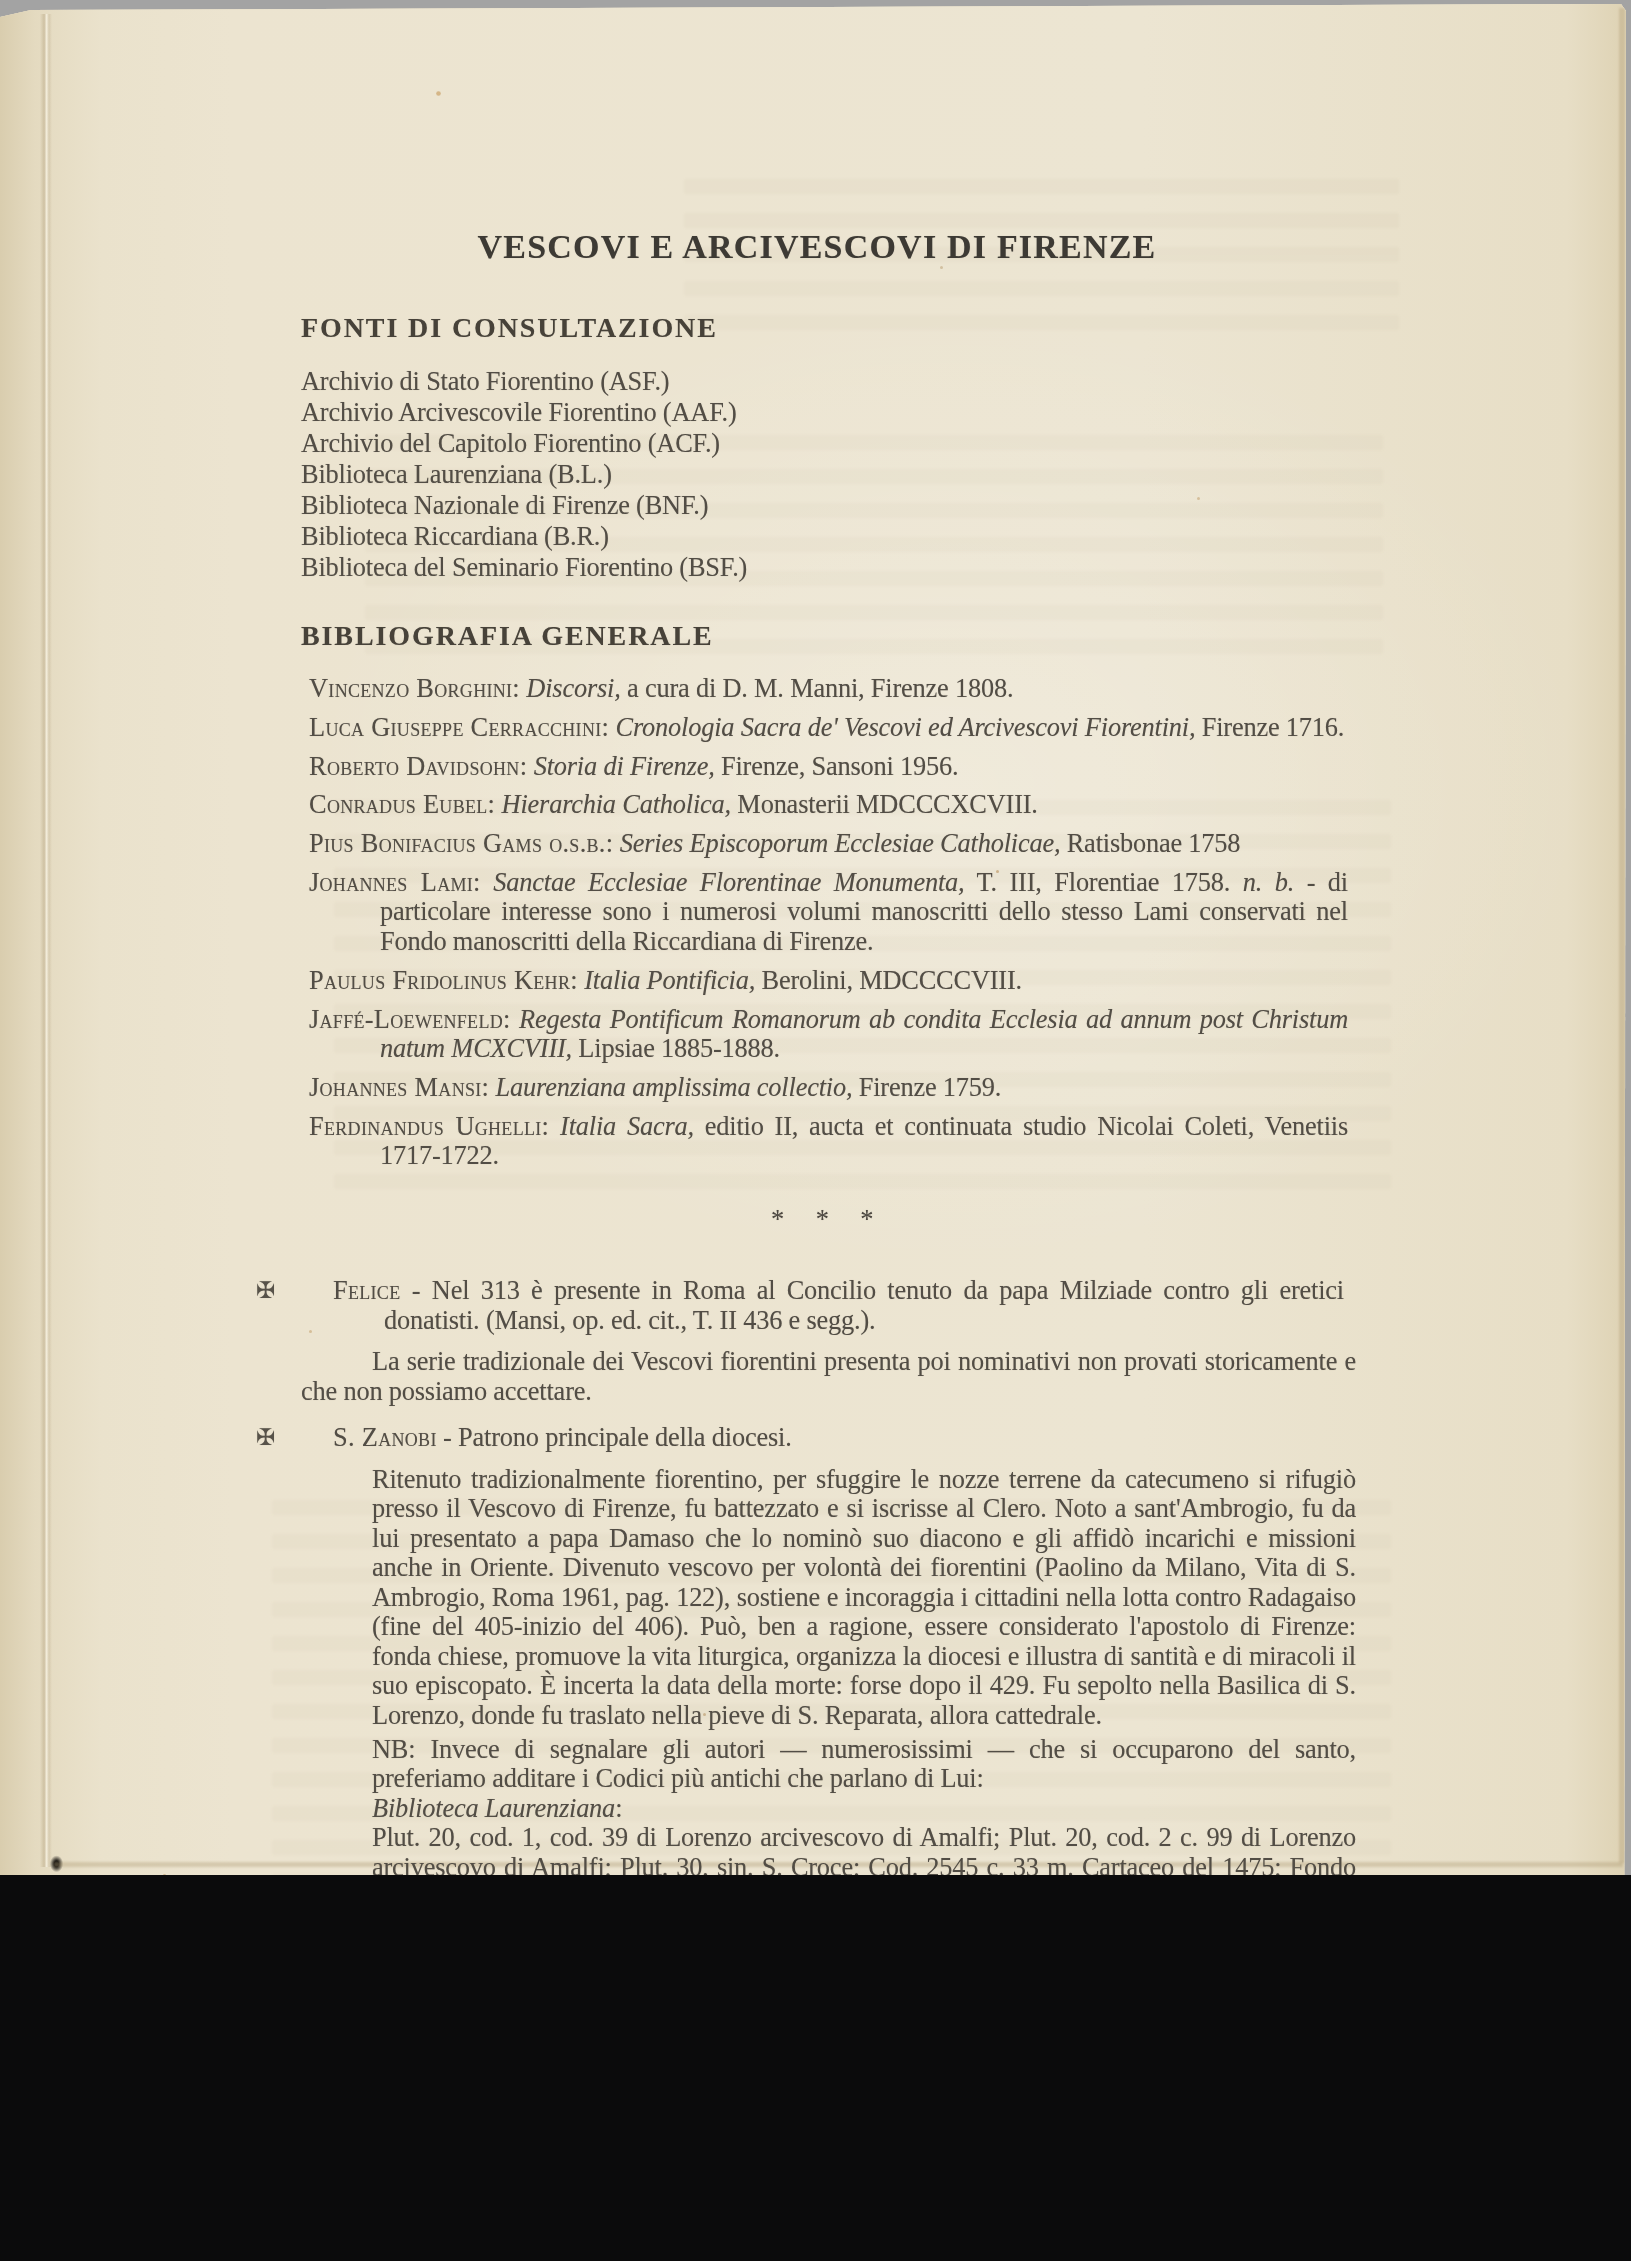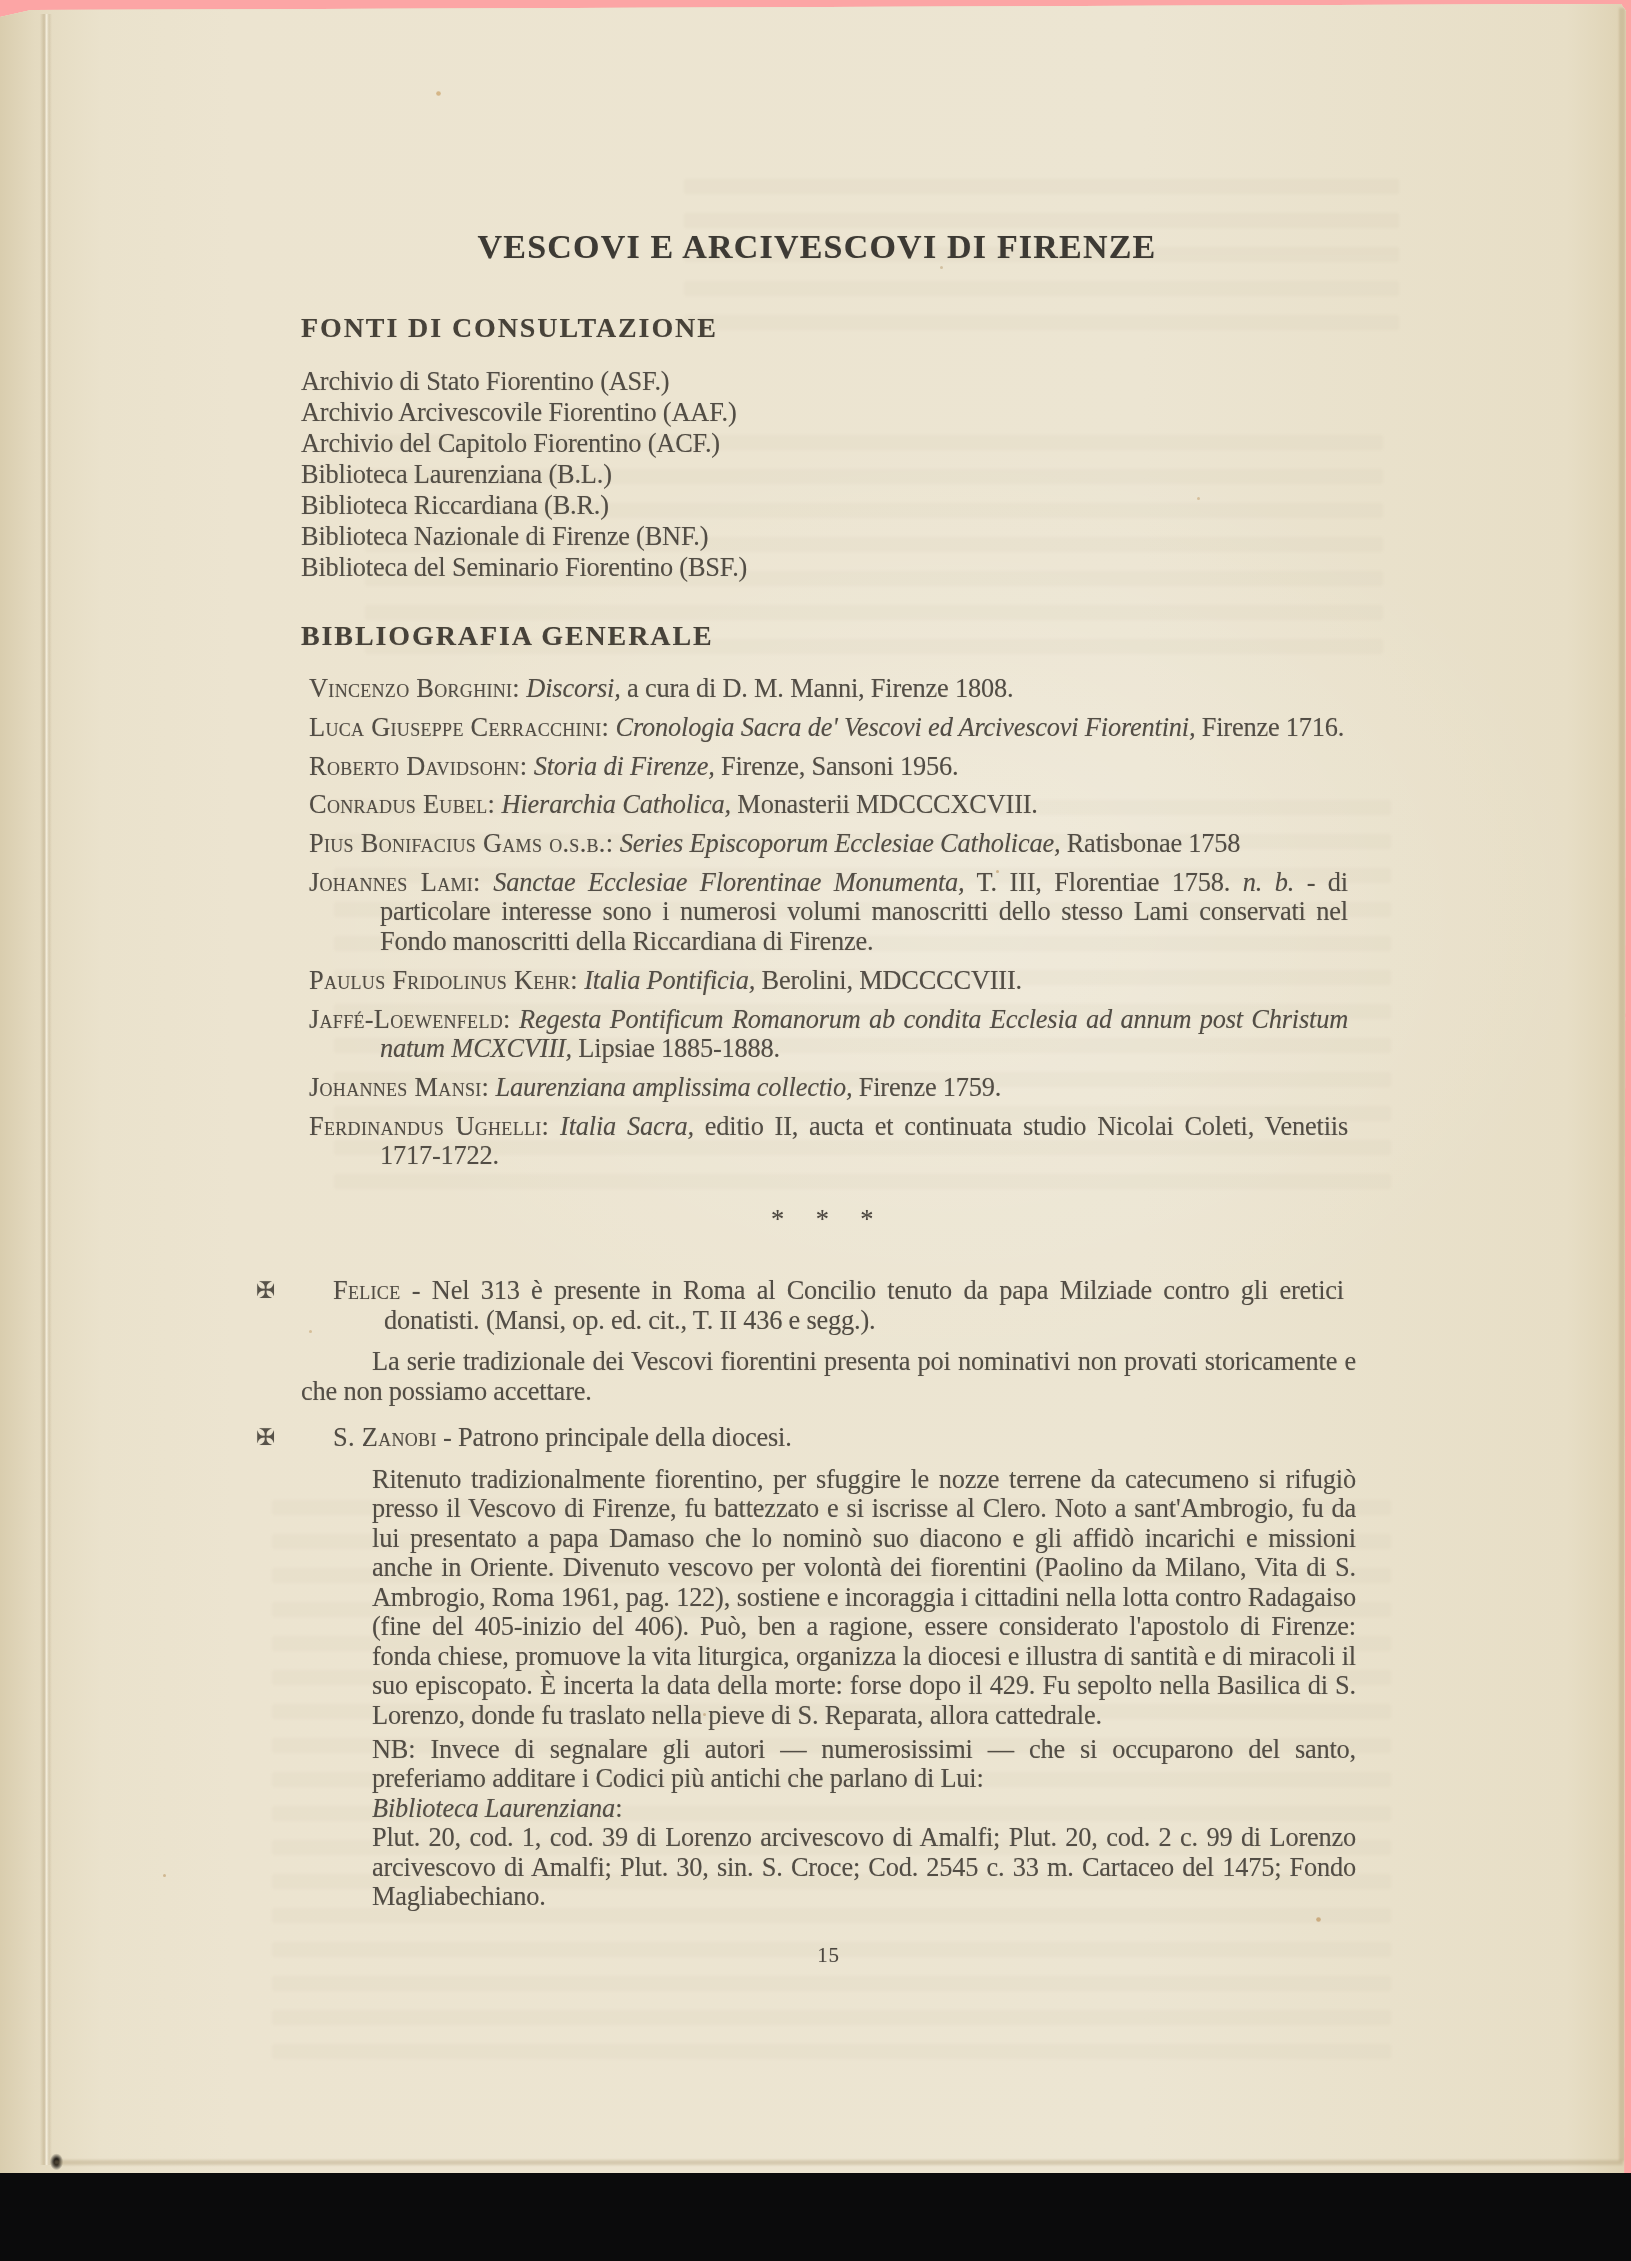--- a/index.html
+++ b/index.html
@@ -1,16 +1,16 @@
 <!DOCTYPE html>
 <html style="font-size:12.4px"><head>
 <meta charset="utf-8">
 <style>
   html,body{margin:0;padding:0;background:#0b0b0c;}
-  .stage{position:relative;width:1632px;height:2173px;overflow:hidden;background:#fca5a5;}
+  .stage{position:relative;width:1632px;height:1875px;overflow:hidden;background:#a3a3a3;}
 
   
   .paper{
     position:absolute;inset:0;
     clip-path:polygon(0 17px,31px 10px,1621px 3.9px,1626px 11px,1624px 2243px,855px 2247px,47px 2251px,0 2249px);
     background:
       radial-gradient(ellipse 932px 699px at 58% 42%, rgba(255,255,255,0.20), rgba(255,255,255,0) 70%),
       linear-gradient(90deg, #d9cdae 0px, #e4dac0 35px, #eae2cc 101px, #ece4d0 233px, #ece5d2 70%, #e7dec6 96%, #ddd1b2 100%),
       linear-gradient(170deg, #e6dcc2 0%, #ebe3cd 18%, #ede6d4 52%, #e9e0c9 100%);
     background-color:#ebe3cf;
@@ -78,22 +78,22 @@
 
   <div class="content">
     <h1 class="title">VESCOVI E ARCIVESCOVI DI FIRENZE</h1>
 
     <h2 class="h2">FONTI DI CONSULTAZIONE</h2>
     <div class="src-list">
         <p class="src-line">Archivio di Stato Fiorentino (ASF.)</p>
         <p class="src-line">Archivio Arcivescovile Fiorentino (AAF.)</p>
         <p class="src-line">Archivio del Capitolo Fiorentino (ACF.)</p>
         <p class="src-line">Biblioteca Laurenziana (B.L.)</p>
+        <p class="src-line">Biblioteca Nazionale di Firenze (BNF.)</p>
         <p class="src-line">Biblioteca Riccardiana (B.R.)</p>
-        <p class="src-line">Biblioteca Nazionale di Firenze (BNF.)</p>
         <p class="src-line">Biblioteca del Seminario Fiorentino (BSF.)</p>
       </div>
 
     <h2 class="h2">BIBLIOGRAFIA GENERALE</h2>
     <div class="bib-wrap">
         <p class="bib-entry"><span class="seg-sc">Vincenzo Borghini:</span><span class="seg-i"> Discorsi,</span><span class="seg-r"> a cura di D. M. Manni, Firenze 1808.</span></p>
         <p class="bib-entry"><span class="seg-sc">Luca Giuseppe Cerracchini:</span><span class="seg-i"> Cronologia Sacra de' Vescovi ed Arcivescovi Fiorentini,</span><span class="seg-r"> Firenze 1716.</span></p>
         <p class="bib-entry"><span class="seg-sc">Roberto Davidsohn:</span><span class="seg-i"> Storia di Firenze,</span><span class="seg-r"> Firenze, Sansoni 1956.</span></p>
         <p class="bib-entry"><span class="seg-sc">Conradus Eubel:</span><span class="seg-i"> Hierarchia Catholica,</span><span class="seg-r"> Monasterii MDCCCXCVIII.</span></p>
         <p class="bib-entry"><span class="seg-sc">Pius Bonifacius Gams o.s.b.:</span><span class="seg-i"> Series Episcoporum Ecclesiae Catholicae,</span><span class="seg-r"> Ratisbonae 1758</span></p>

